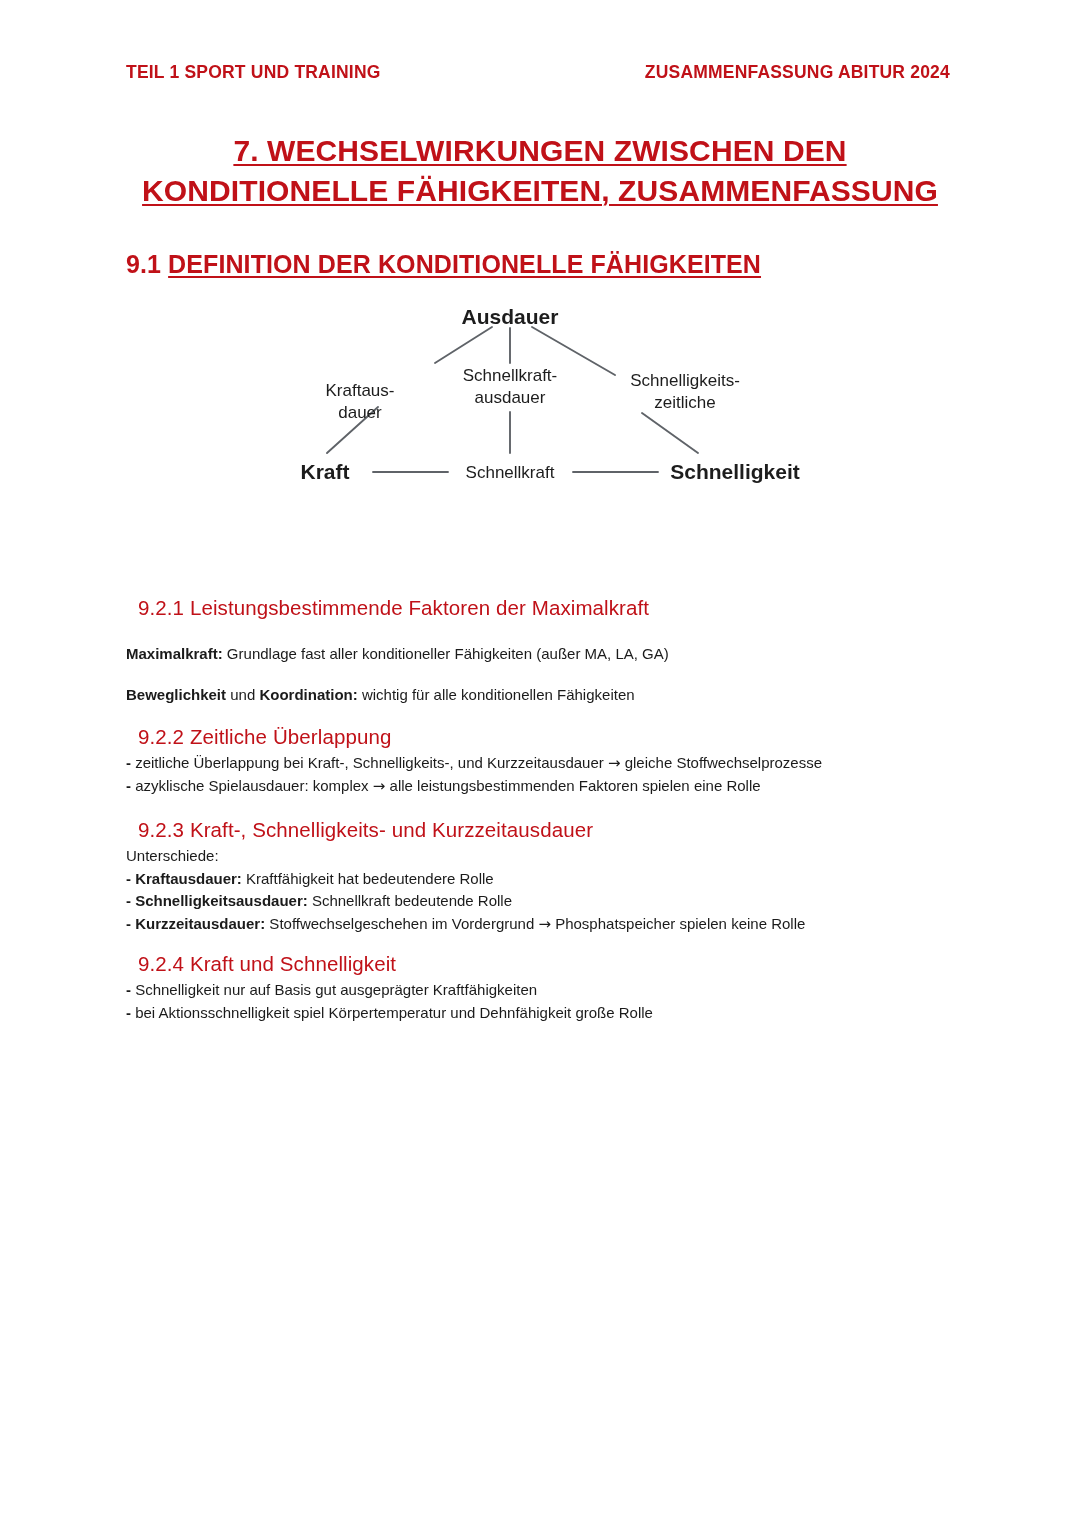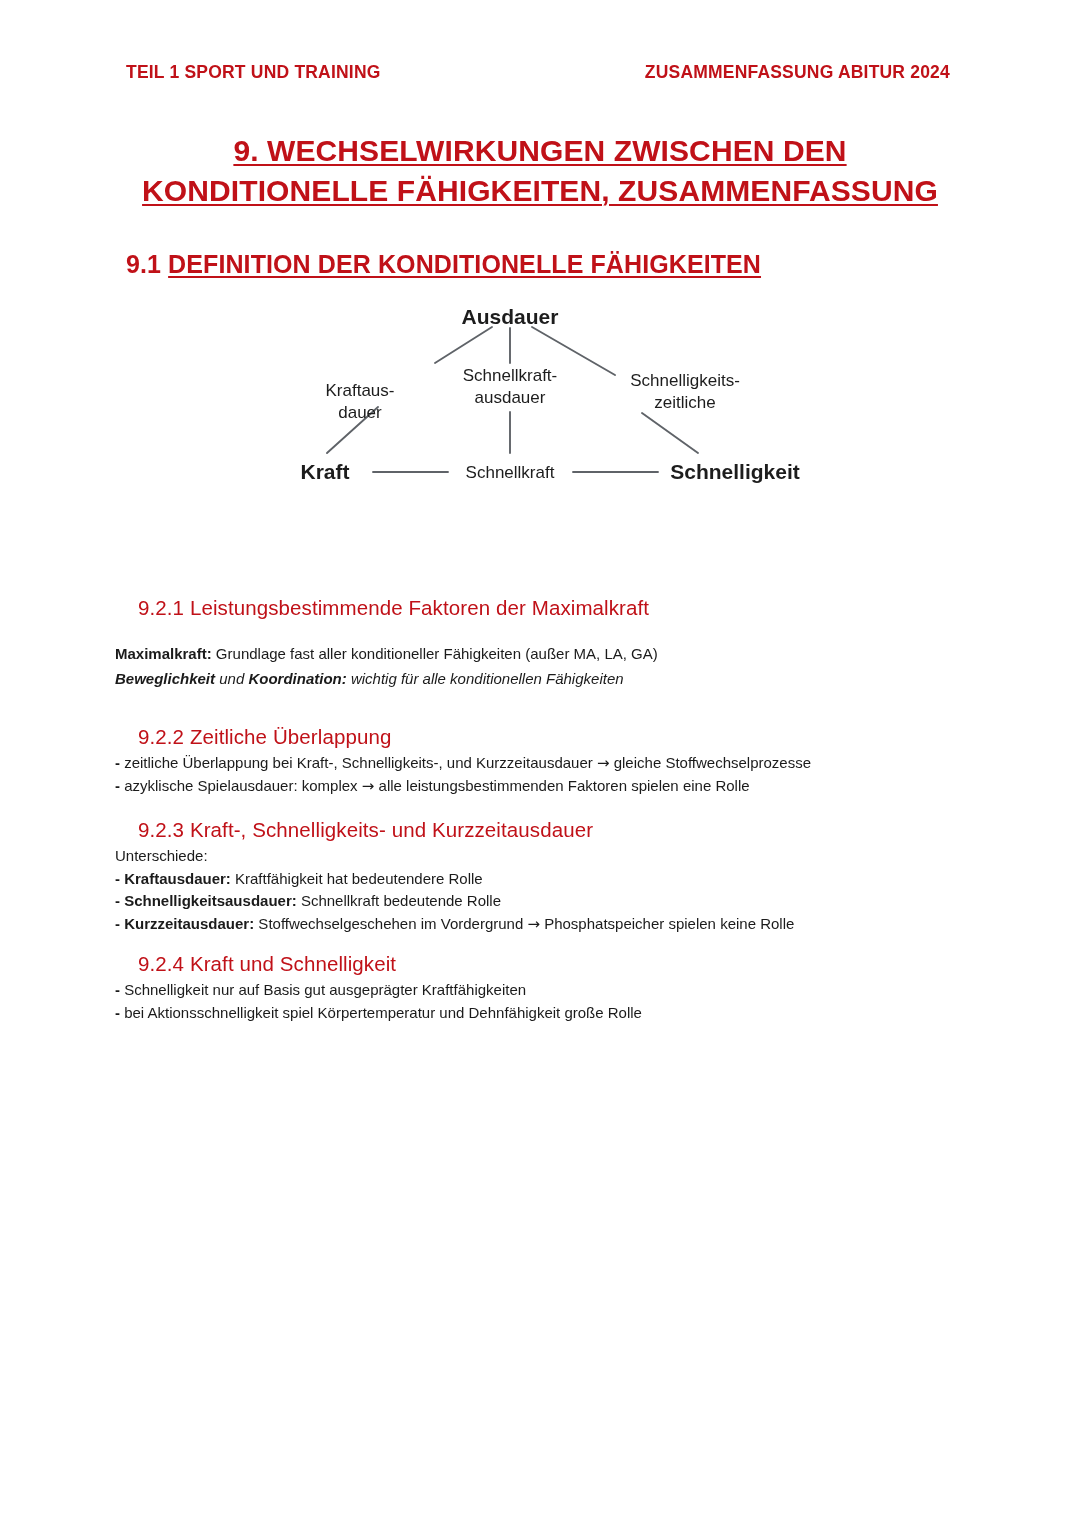--- a/index.html
+++ b/index.html
@@ -82,32 +82,32 @@
     white-space: nowrap;
   }
   #h2-921 { top: 596px; }
   #h2-922 { top: 725px; }
   #h2-923 { top: 818px; }
   #h2-924 { top: 952px; }
 
   
   .body-blk {
     position: absolute;
-    left: 115px;
+    left: 126px;
     font-size: 15px;
     line-height: 1.42;
     color: #1b1b1b;
     white-space: nowrap;
   }
   .body-blk p { margin: 0; }
   .body-blk b { font-weight: bold; }
   .arrow { font-family: "DejaVu Sans", sans-serif; }
 
   #blk-921 { top: 643px; }
-  #blk-921 p + p { margin-top: 4px; font-style: italic; }
+  #blk-921 p + p { margin-top: 20px; }
   #blk-922 { top: 752px; line-height: 1.5; }
   #blk-923 { top: 845px; line-height: 1.5; }
   #blk-924 { top: 979px; line-height: 1.5; }
 
   
   .diagram {
     position: absolute;
     left: 270px;
     top: 295px;
     width: 540px;
@@ -129,21 +129,21 @@
 <body>
 
 <div class="page">
 
   <div class="run-header">
     <span>TEIL 1 SPORT UND TRAINING</span>
     <span>ZUSAMMENFASSUNG ABITUR 2024</span>
   </div>
 
   <div class="doc-title">
-    <span class="tline">9. WECHSELWIRKUNGEN ZWISCHEN DEN</span><br>
+    <span class="tline">7. WECHSELWIRKUNGEN ZWISCHEN DEN</span><br>
     <span class="tline">KONDITIONELLE FÄHIGKEITEN, ZUSAMMENFASSUNG</span>
   </div>
 
   <div class="h1" id="h1-91"><span>9.1 </span><span class="u">DEFINITION DER KONDITIONELLE FÄHIGKEITEN</span></div>
 
   <div class="diagram">
     <svg width="540" height="200" viewBox="0 0 540 200">
       <g stroke="#5f6368" stroke-width="1.9" stroke-linecap="round" fill="none">
 
         <line x1="222" y1="32" x2="165" y2="68"></line>

